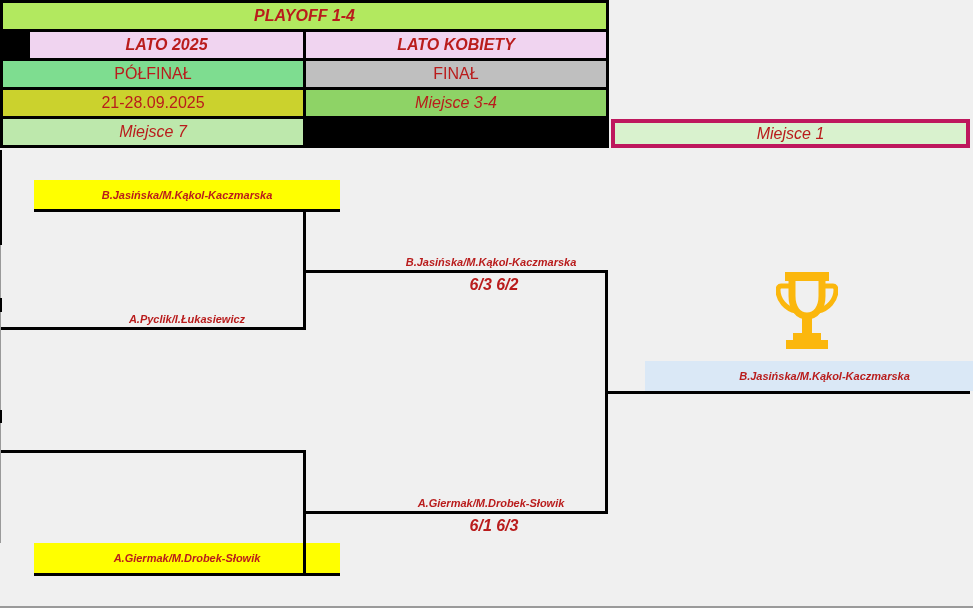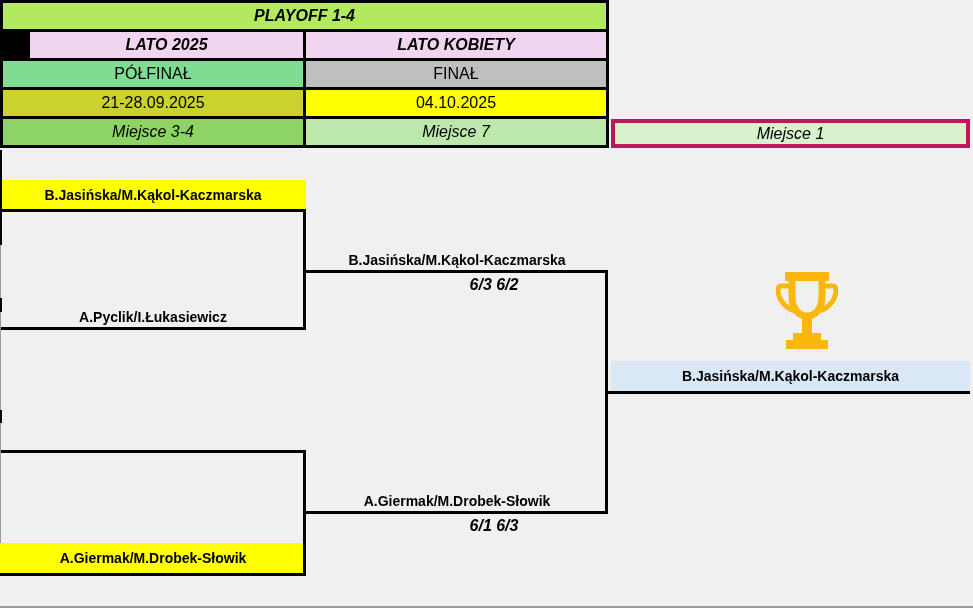--- a/index.html
+++ b/index.html
@@ -1,19 +1,19 @@
 <!DOCTYPE html>
 <html><head>
 <meta charset="utf-8">
 <style>
   html,body { margin:0; padding:0; }
   body { font-family: "Liberation Sans", sans-serif; }
   #stage {
     position:relative; width:973px; height:608px;
-    background:#F0F0F0; overflow:hidden; color:#000000;
+    background:#F0F0F0; overflow:hidden; color:#b91c1c;
   }
   
   #hdr {
     position:absolute; left:0; top:0; width:609px; height:148px;
     box-sizing:border-box; border:3px solid #000; background:#000;
     display:grid; grid-template-columns:1fr 1fr; grid-template-rows:repeat(5,1fr);
     gap:3px;
   }
   .cell { display:flex; align-items:center; justify-content:center; overflow:hidden; white-space:nowrap; }
   .span2 { grid-column:1 / 3; }
@@ -23,21 +23,21 @@
   #place1-cell {
     position:absolute; left:611px; top:119px; width:359px; height:29px;
     box-sizing:border-box; border:4px solid #be185d;
     display:flex; align-items:center; justify-content:center;
   }
   
   .abs { position:absolute; }
   .line { position:absolute; background:#000; }
   .team {
     position:absolute; display:flex; align-items:center; justify-content:center;
-    font-weight:700; font-size:14px; white-space:nowrap; overflow:hidden;
+    font-weight:700; font-style:italic; font-size:11px; white-space:nowrap; overflow:hidden;margin-left:34px;
   }
   .bottom-align { align-items:flex-end; padding-bottom:2px; box-sizing:border-box; }
   .score {
     position:absolute; display:flex; align-items:flex-start; justify-content:center;
     font-weight:700; font-style:italic; font-size:16px;padding-left:37px;
   }
   #sf1-top-team   { left:0;   top:180px; width:306px; height:32px; box-sizing:border-box; border-bottom:3px solid #000; }
   #sf1-bot-team   { left:0;   top:296px; width:306px; height:31px; }
   #line-sf1-bot   { left:0;   top:327px; width:306px; height:3px; }
   #vert-sf1       { left:303px; top:209px; width:3px; height:121px; }
@@ -71,21 +71,20 @@
   <div id="hdr">
     <div class="cell bi span2" style="background-color: rgb(178, 233, 95);">PLAYOFF 1-4</div>
 
     <div class="cell bi" style="background-color: rgb(240, 212, 240); margin-left: 27px;">LATO 2025</div>
     <div class="cell bi" style="background-color: rgb(240, 212, 240);">LATO KOBIETY</div>
 
     <div class="cell pl" style="background-color: rgb(126, 221, 144);">PÓŁFINAŁ</div>
     <div class="cell pl" style="background-color: rgb(191, 191, 191);">FINAŁ</div>
 
     <div class="cell pl" style="background-color: rgb(203, 210, 45);">21-28.09.2025</div>
-    <div class="cell pl" style="background-color: rgb(255, 255, 0);">04.10.2025</div>
 
     <div class="cell it" style="background-color: rgb(142, 211, 102);">Miejsce 3-4</div>
     <div class="cell it" style="background-color: rgb(189, 232, 172);">Miejsce 7</div>
   </div>
 
   <div id="place1-cell" class="it" style="background-color: rgb(217, 242, 206);">Miejsce 1</div>
 
   <div id="sf1-top-team" class="team" style="background-color: rgb(255, 255, 0);">B.Jasińska/M.Kąkol-Kaczmarska</div>
   <div id="sf1-bot-team" class="team bottom-align">A.Pyclik/I.Łukasiewicz</div>
   <div id="line-sf1-bot" class="line"></div>

